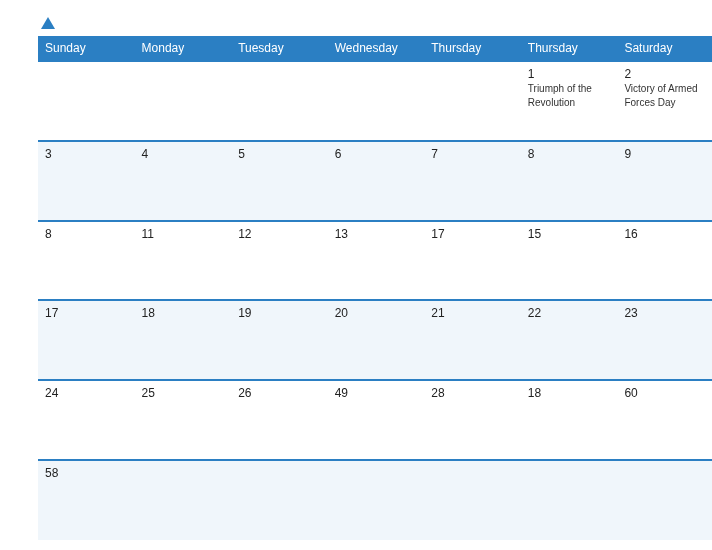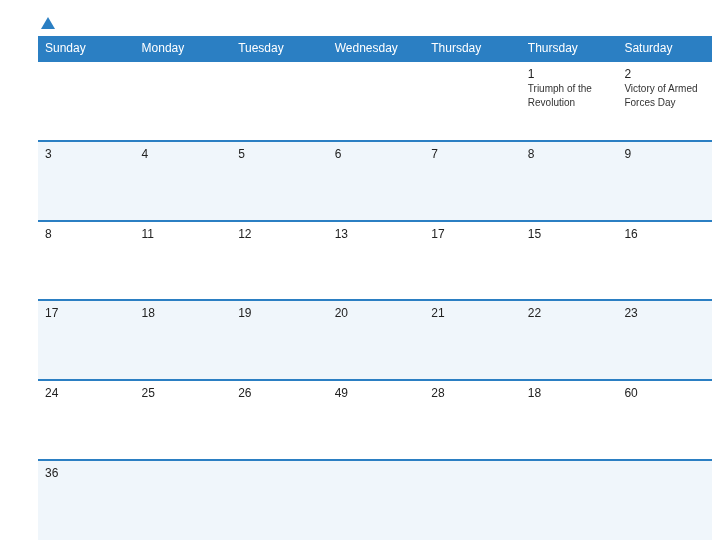--- a/index.html
+++ b/index.html
@@ -239,21 +239,21 @@
           </td>
           <td>
             <span class="day-num">18</span>
           </td>
           <td>
             <span class="day-num">60</span>
           </td>
         </tr>
         <tr>
           <td>
-            <span class="day-num">36</span>
+            <span class="day-num">58</span>
           </td>
           <td></td>
           <td></td>
           <td></td>
           <td></td>
           <td></td>
           <td></td>
         </tr>
       </tbody>
   </table>

